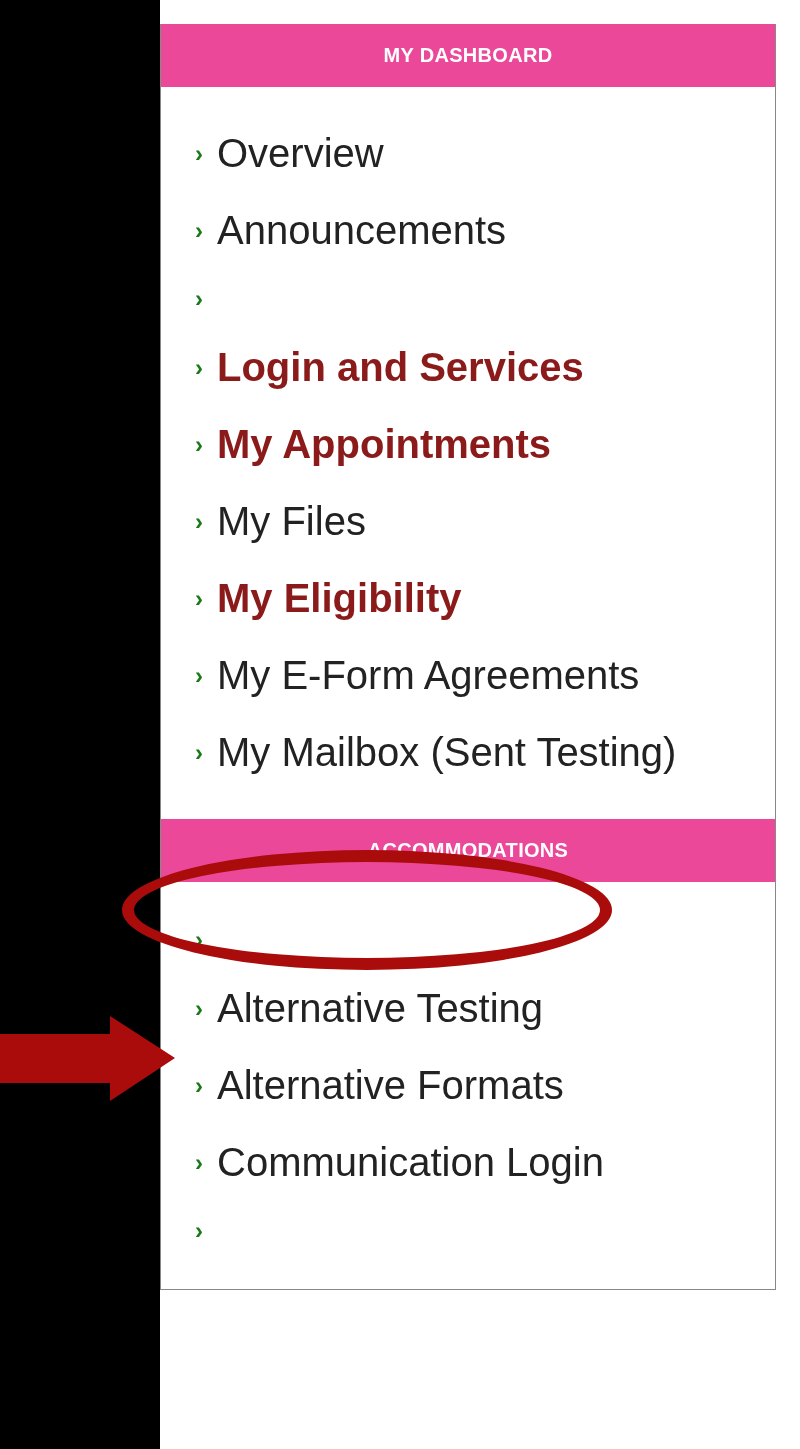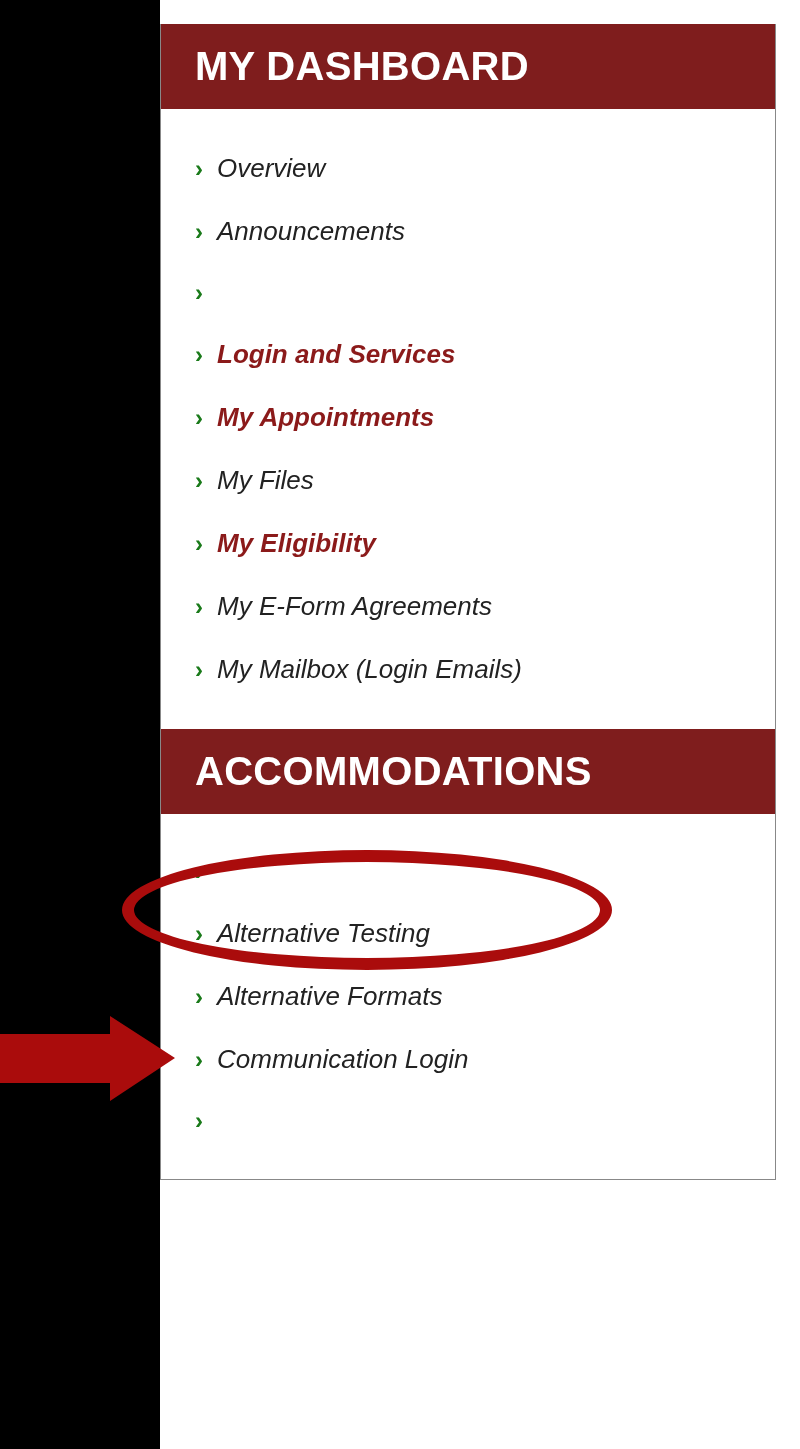--- a/index.html
+++ b/index.html
@@ -20,50 +20,50 @@
     }
     .sidebar {
       position: absolute;
       left: 160px;
       top: 24px;
       width: 616px;
       border: 1px solid #888888;
       border-top: none;
     }
     .section-header {
-      background: #7f1d1d;
+      background: #ec4899;
       color: #ffffff;
       font-weight: bold;
-      font-size: 40px;
+      font-size: 20px;
       padding: 20px 34px;
       letter-spacing: 0.3px;
       position: relative;
+      text-align: center;
     }
     .nav-list {
       list-style: none;
       padding: 28px 20px 28px 34px;
       background: #ffffff;
     }
     .nav-item {
       display: flex;
       align-items: center;
       gap: 14px;
       padding: 16px 0;
       cursor: pointer;
     }
     .chevron {
       color: #1a7a1a;
       font-weight: bold;
       font-size: 24px;
       flex-shrink: 0;
     }
     .nav-label {
-      font-size: 26px;
+      font-size: 40px;
       color: #222222;
-      font-style: italic;
     }
     .nav-item.highlighted .nav-label {
       color: #8b1a1a;
       font-weight: bold;
     }
     .circle-annotation {
       position: absolute;
       left: 122px;
       top: 850px;
       width: 490px;
@@ -120,21 +120,21 @@
     <li class="nav-item highlighted">
       <span class="chevron">›</span>
       <span class="nav-label">My Eligibility</span>
     </li>
     <li class="nav-item">
       <span class="chevron">›</span>
       <span class="nav-label">My E-Form Agreements</span>
     </li>
     <li class="nav-item">
       <span class="chevron">›</span>
-      <span class="nav-label">My Mailbox (Login Emails)</span>
+      <span class="nav-label">My Mailbox (Sent Testing)</span>
     </li>
   </ul>
 
   <div class="section-header">ACCOMMODATIONS</div>
   <ul class="nav-list">
     <li class="nav-item highlighted">
       <span class="chevron">›</span>
     </li>
     <li class="nav-item">
       <span class="chevron">›</span>

